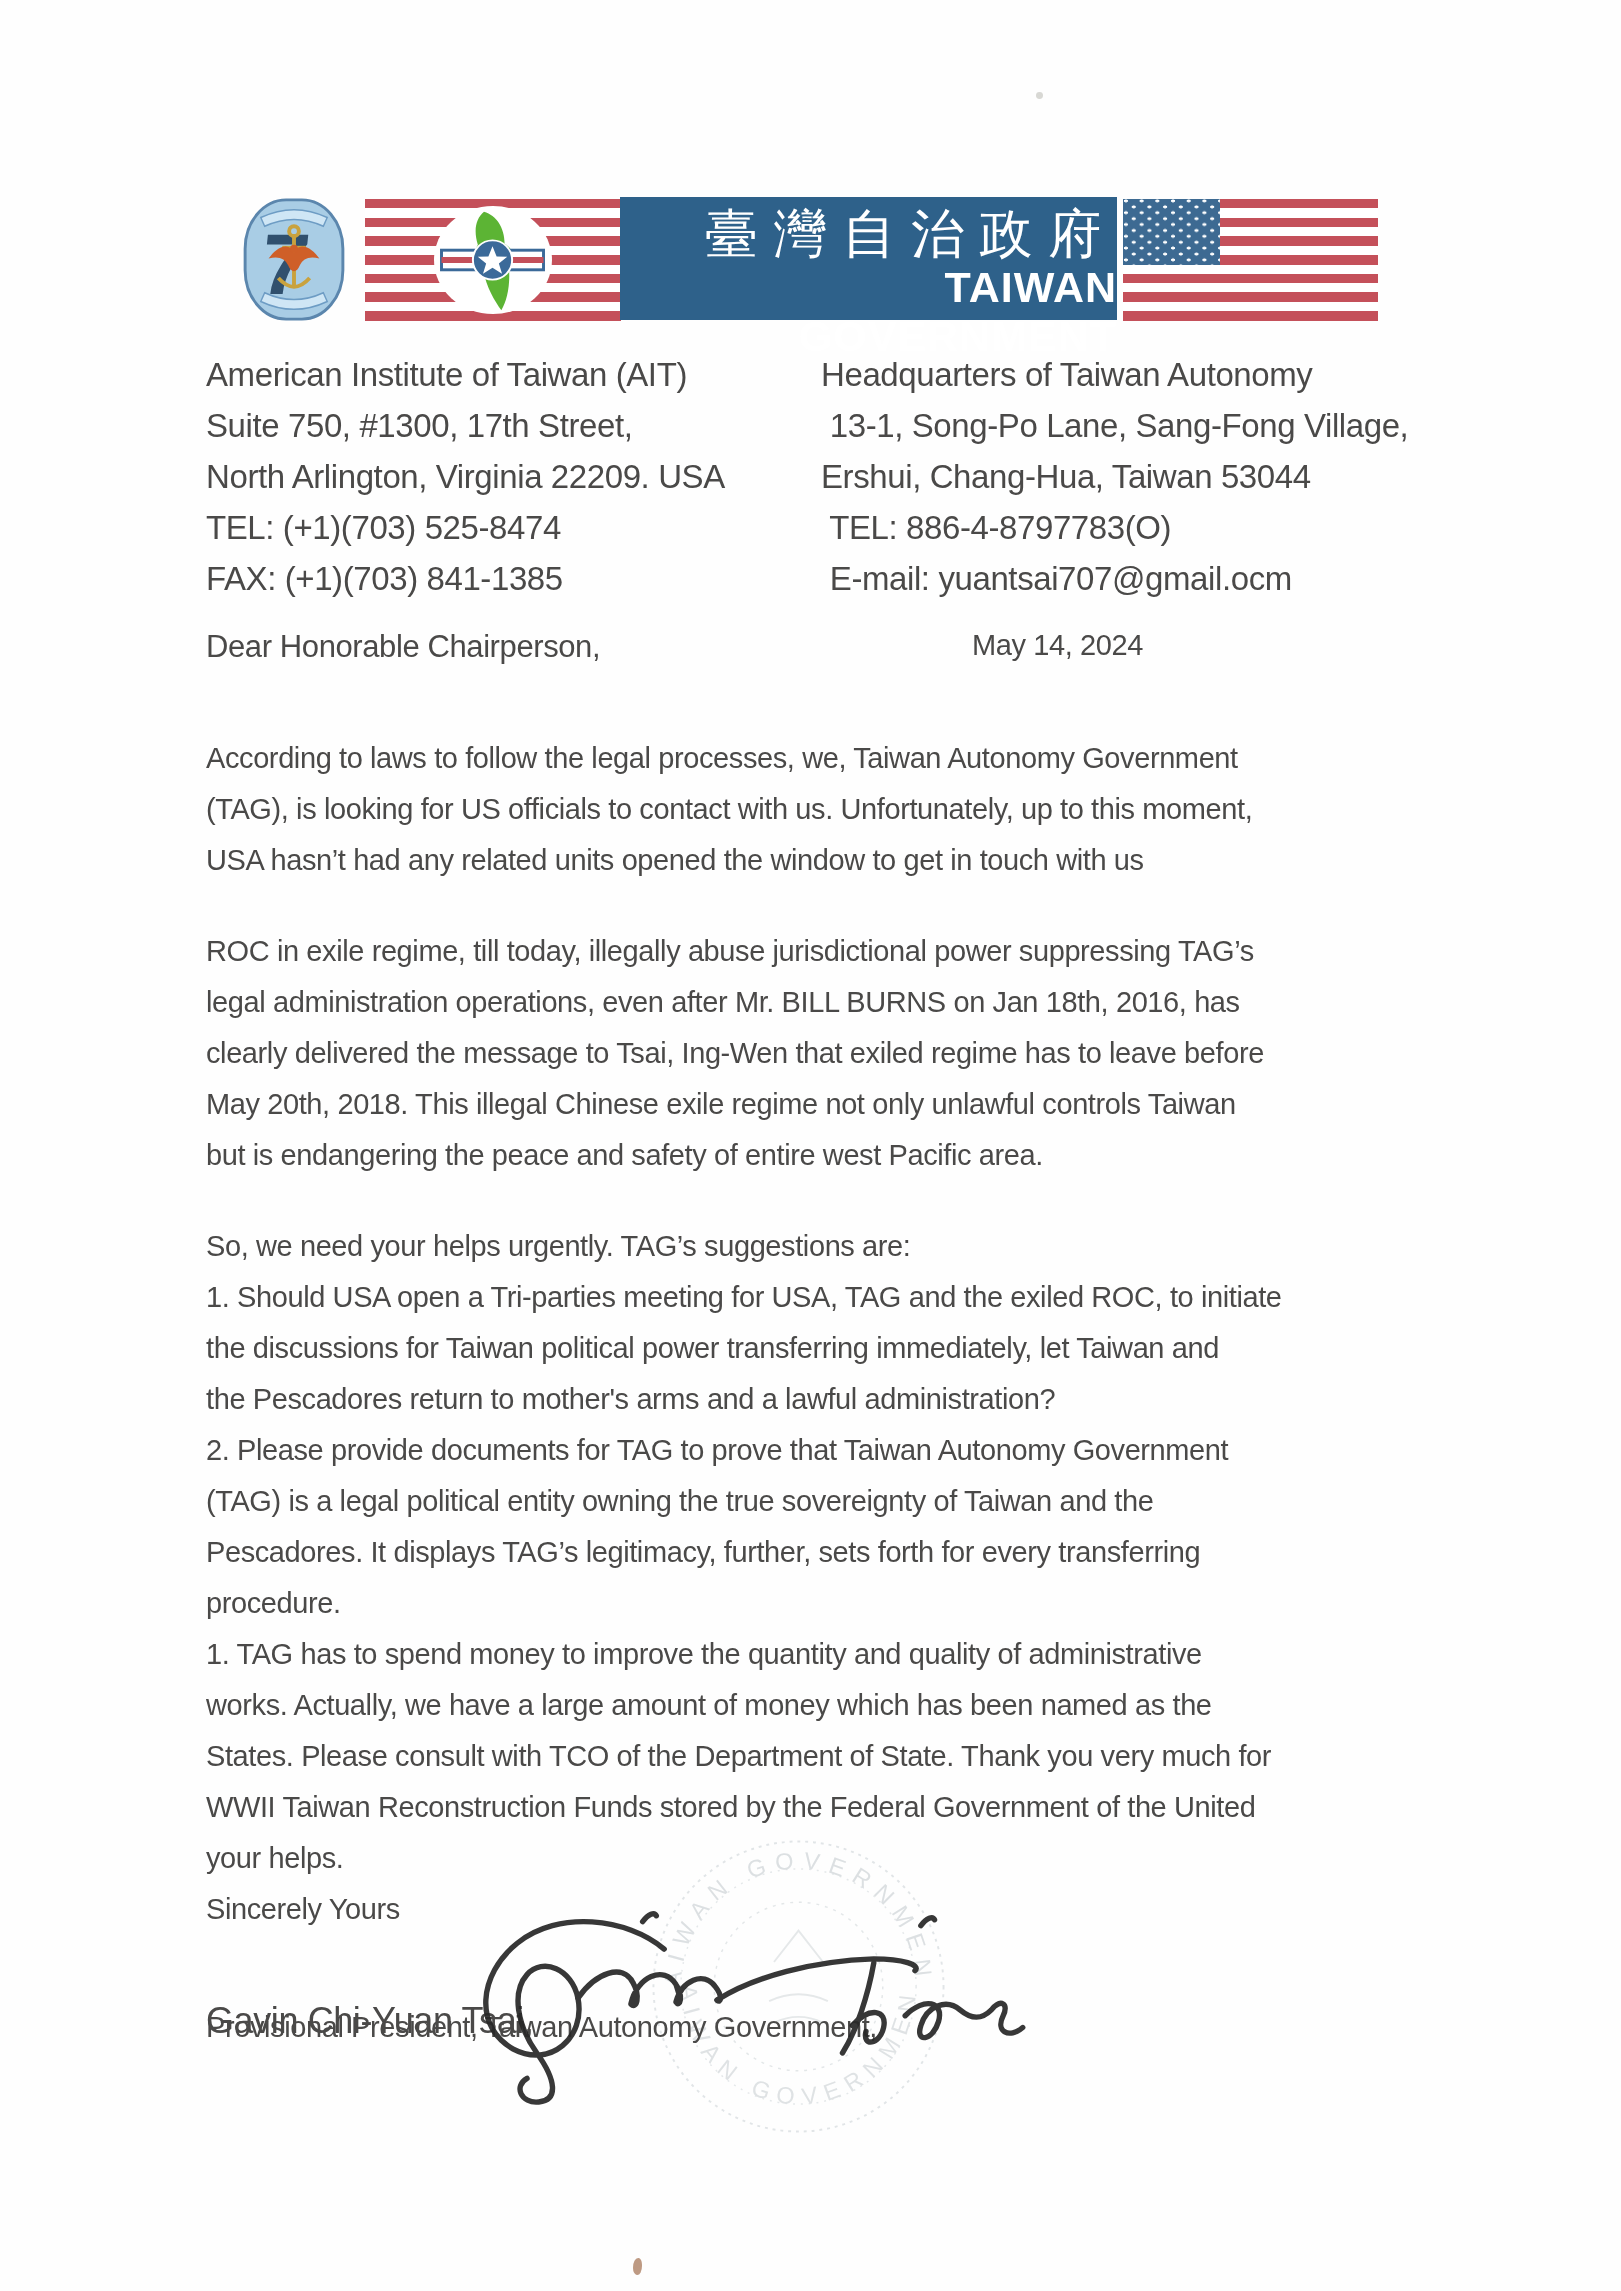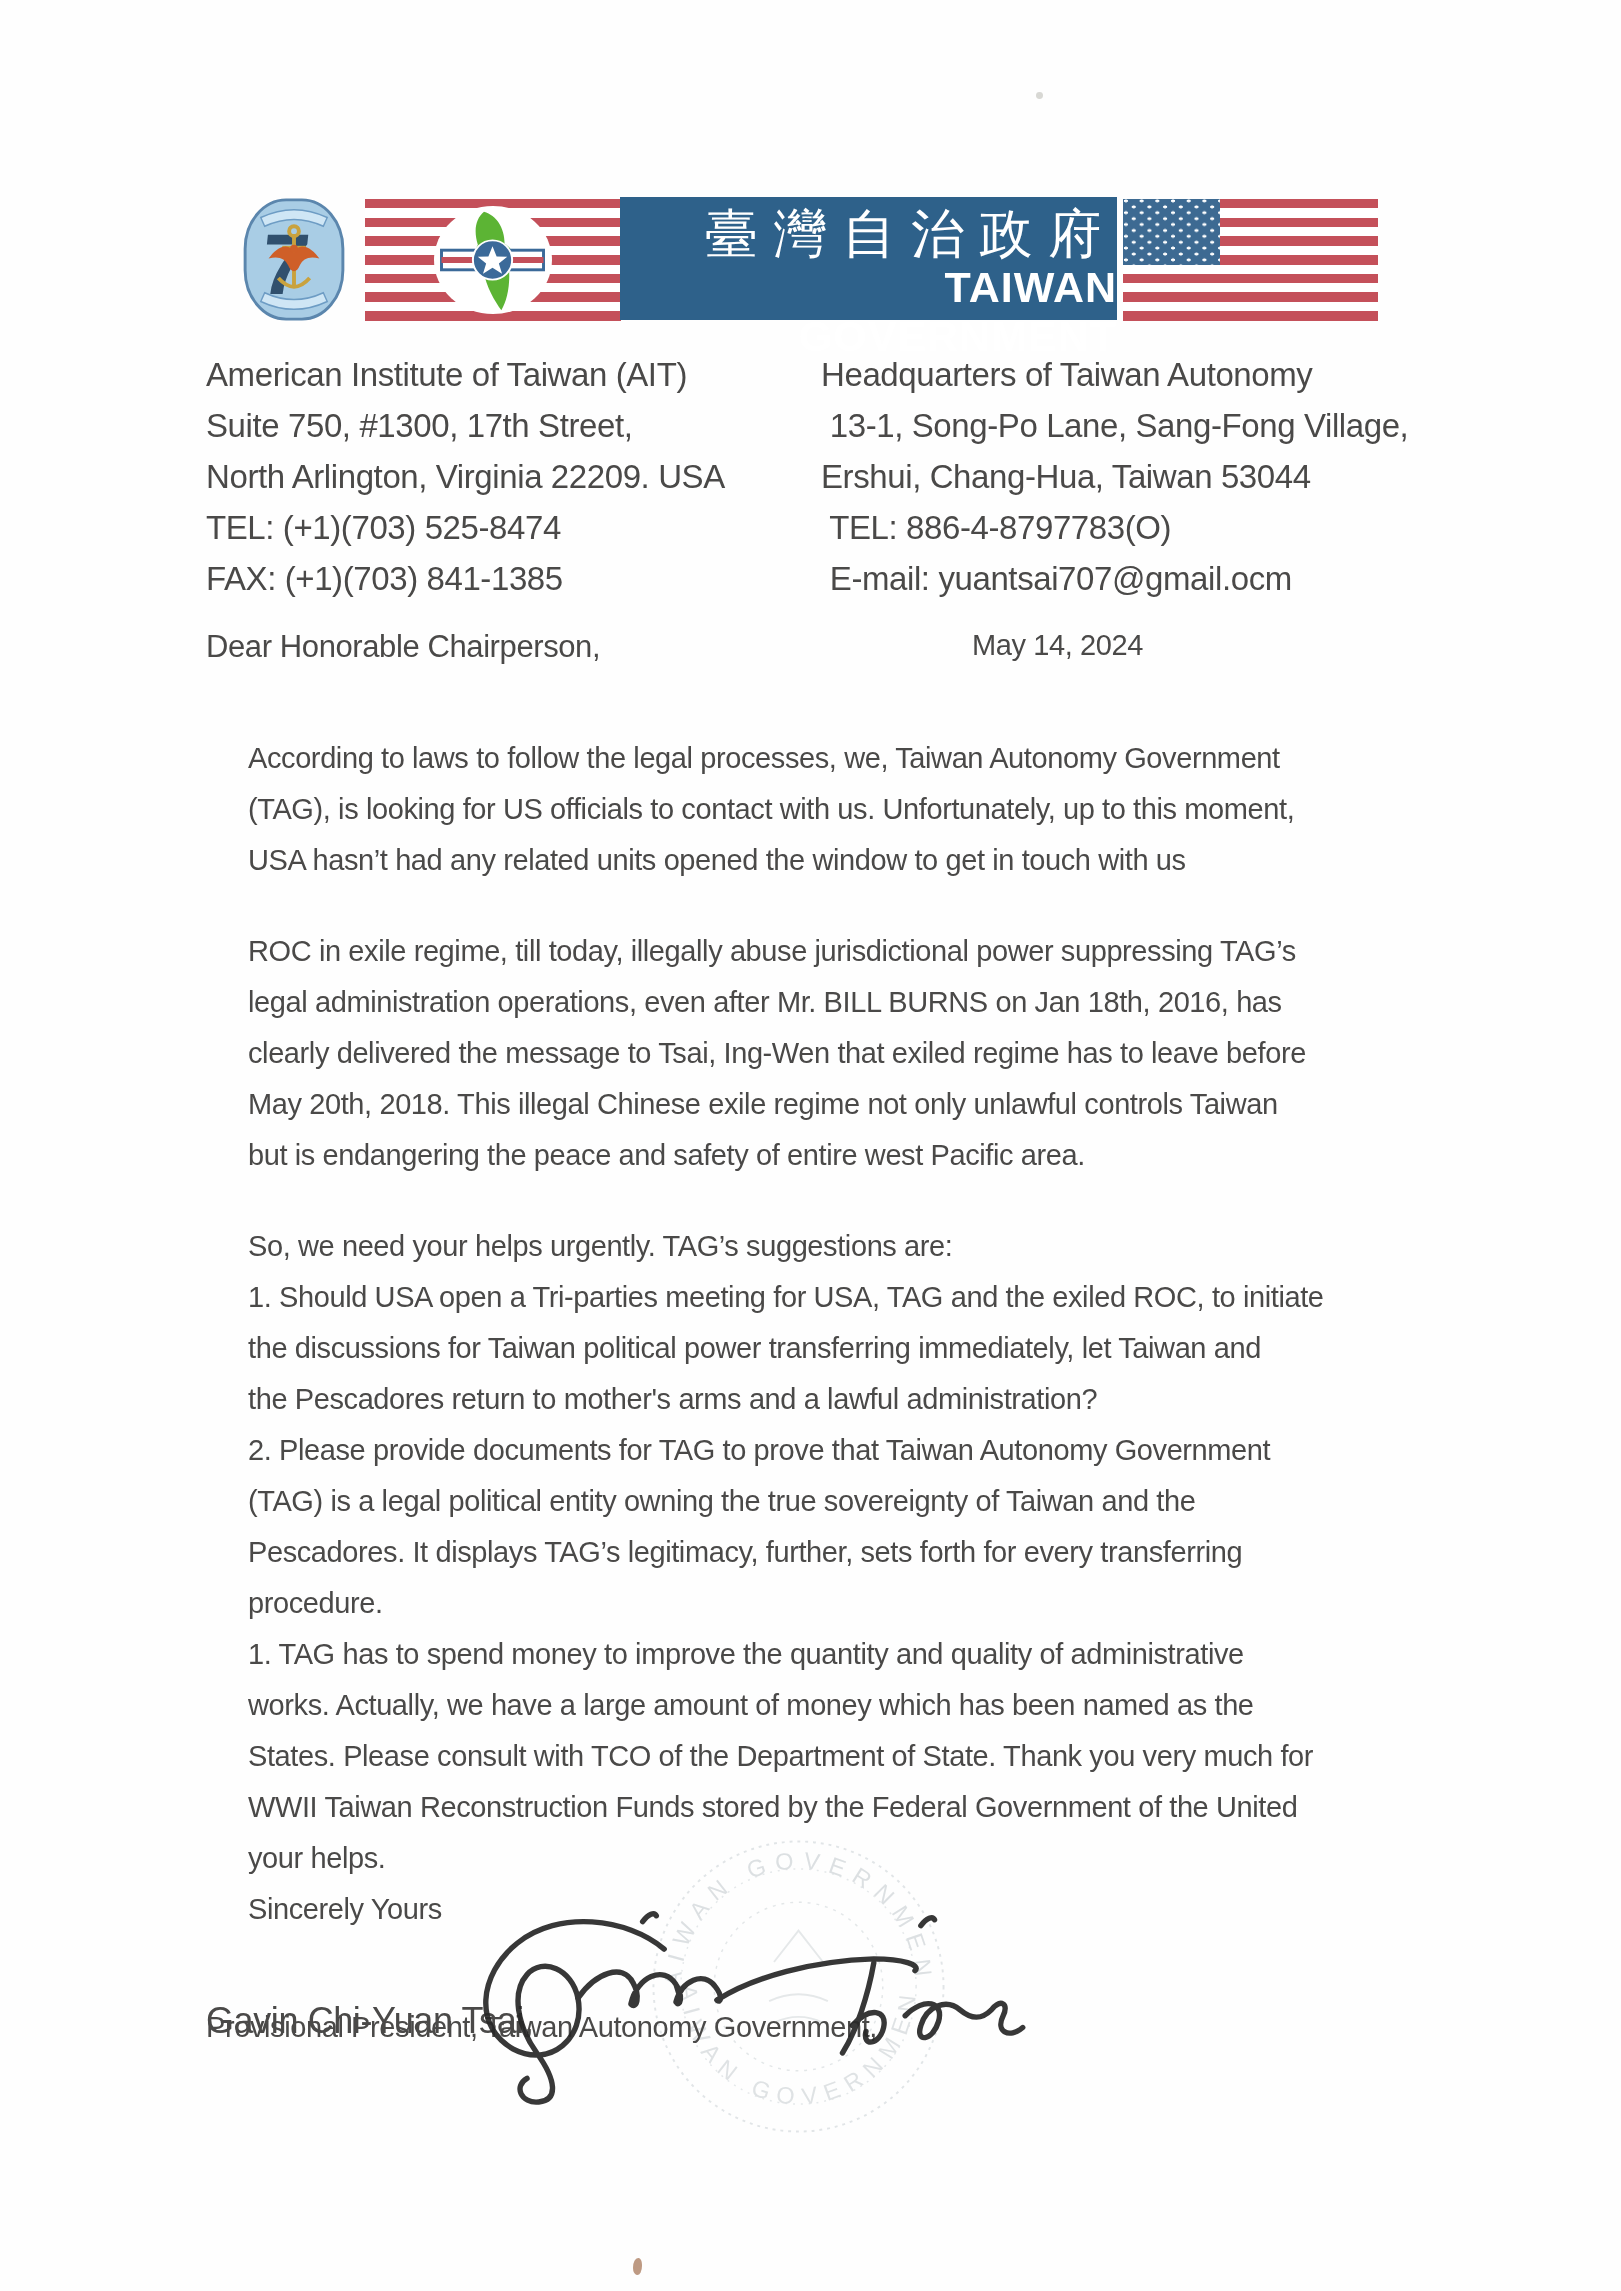--- a/index.html
+++ b/index.html
@@ -23,21 +23,21 @@
            background-size:15.7px 11.8px;background-position:2.9px 2px,10.8px 7.8px;}
 
   
   .addr{position:absolute;top:349px;font-size:33px;line-height:51px;letter-spacing:-0.4px;}
   .addr .line{height:51px;white-space:pre;}
   .addr-left{left:206px;}
   .addr-right{left:821px;}
   .salutation{position:absolute;left:206px;top:629px;font-size:31px;letter-spacing:-0.4px;}
   .date{position:absolute;left:972px;top:629px;font-size:29px;letter-spacing:-0.4px;}
   .body-block{position:absolute;left:206px;top:733px;font-size:29px;letter-spacing:-0.4px;}
-  .body-block .line{height:51px;line-height:51px;white-space:pre;margin-left:42px;}
+  .body-block .line{height:51px;line-height:51px;white-space:pre;}
   .body-block .line.blank{height:40px;}
   .sig-name{position:absolute;left:206px;top:2000px;font-size:36px;letter-spacing:-0.4px;}
   .sig-title{position:absolute;left:206px;top:2011px;font-size:29px;letter-spacing:-0.4px;}
 
   
   .seal{position:absolute;left:627px;top:1815px;width:343px;height:343px;opacity:.6;}
   .seal text{font-family:"Liberation Sans",sans-serif;}
   .signature{position:absolute;left:431px;top:1900px;width:627px;height:206px;}
 
   

